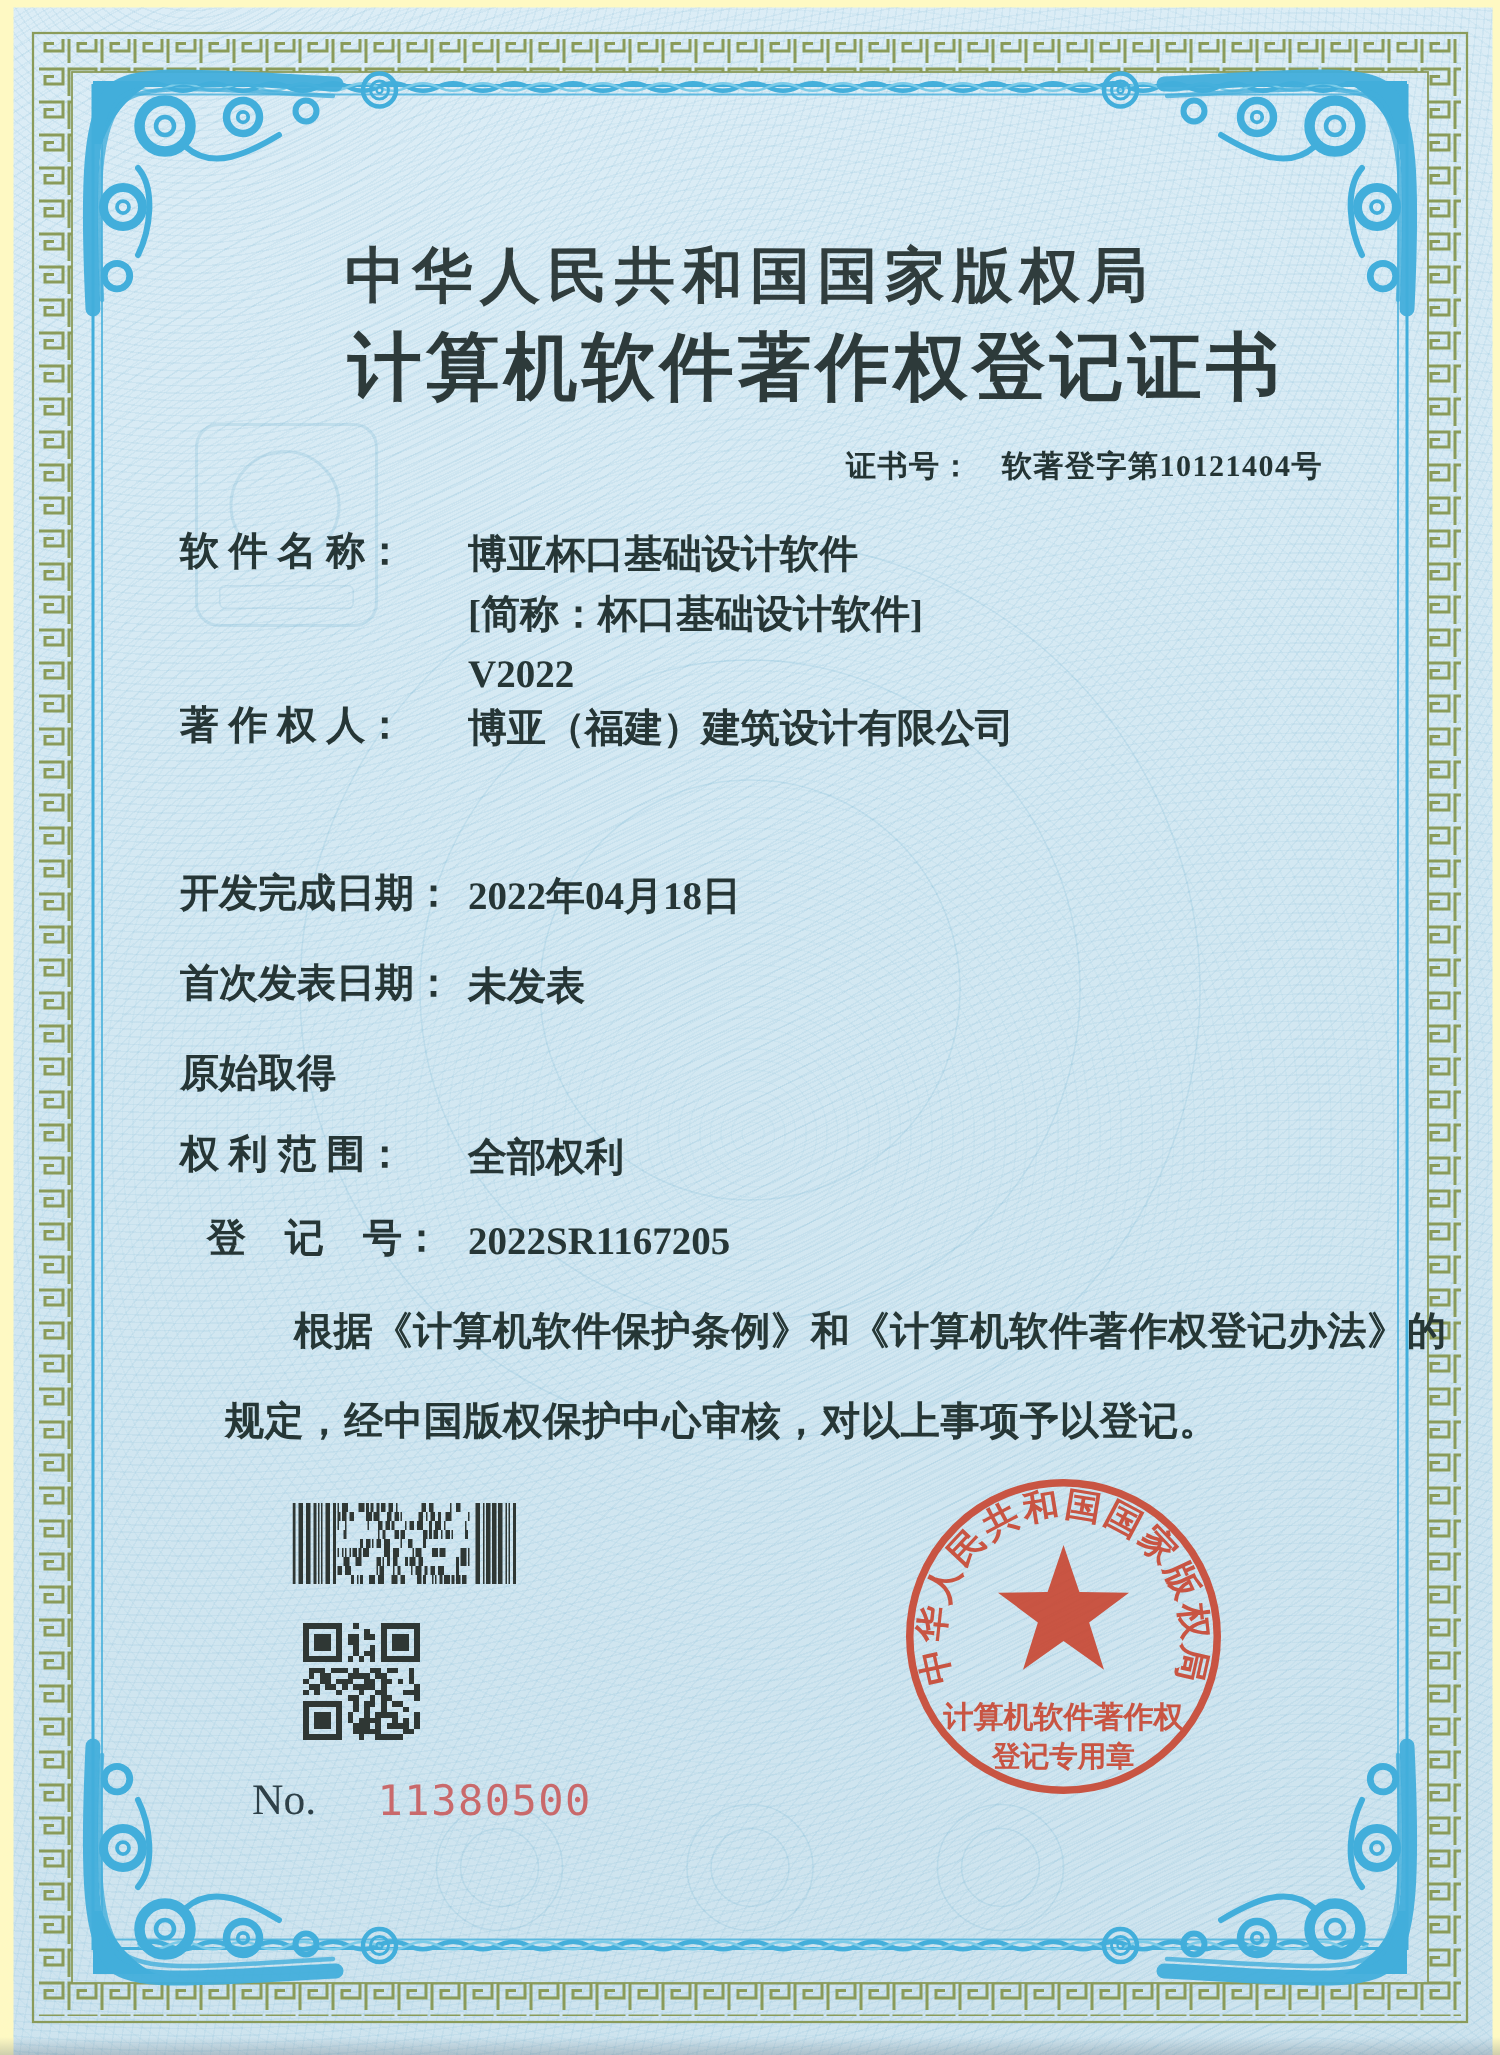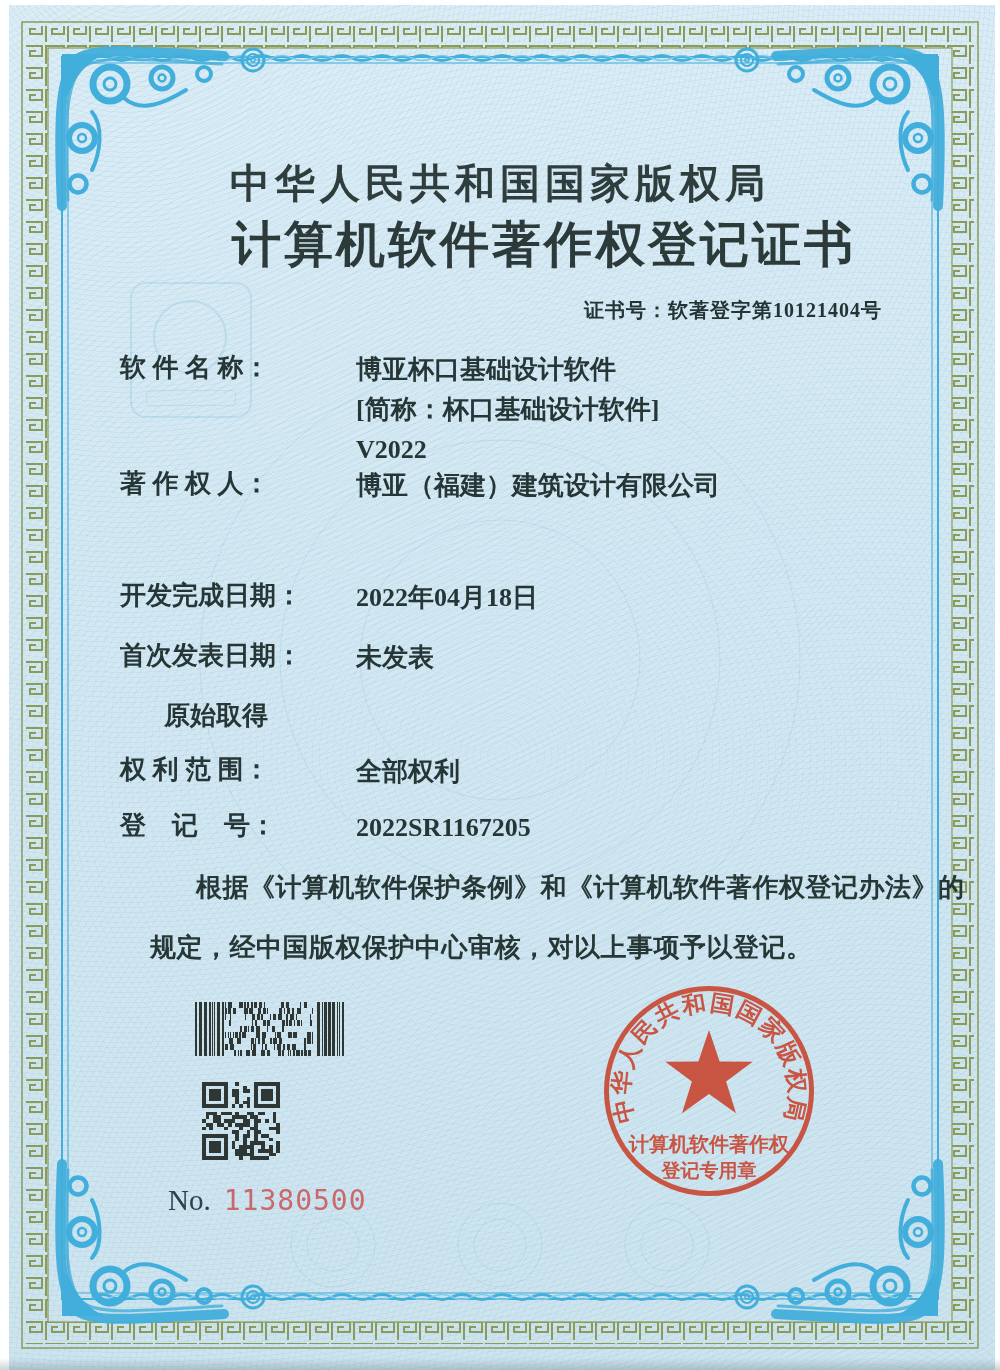--- a/index.html
+++ b/index.html
@@ -1,51 +1,51 @@
 <!DOCTYPE html>
 <html><head>
 <meta charset="utf-8">
 <style>
   html,body{margin:0;padding:0;background:#e8e8e8;}
-  .page{position:relative;width:1000px;height:1370px;background:#ffffff;overflow:hidden;
+  .page{position:relative;width:1000px;height:1370px;background:#fef9c3;overflow:hidden;
         font-family:"Liberation Serif","DejaVu Serif",serif;color:#273737;}
   .paper{position:absolute;left:9px;top:5px;right:5px;bottom:0;
     background:
       repeating-radial-gradient(circle at 12% -5%, rgba(118,178,208,.12) 0 1px, rgba(0,0,0,0) 1px 5px),
       repeating-radial-gradient(circle at 88% 108%, rgba(118,178,208,.11) 0 1px, rgba(0,0,0,0) 1px 6px),
       repeating-radial-gradient(circle at 50% 55%, rgba(130,190,215,.09) 0 1px, rgba(0,0,0,0) 1px 7px),
       linear-gradient(175deg,#dcedf6 0%,#d3e8f2 45%,#cde3ee 100%);}
   .bottom-edge{position:absolute;left:0;right:0;bottom:0;height:12px;
       background:linear-gradient(180deg,rgba(0,0,0,0),rgba(96,110,120,.30));}
   svg.border{position:absolute;left:0;top:0;width:1000px;height:1370px;z-index:1;}
   .content{position:absolute;left:0;top:0;width:1000px;height:1370px;z-index:2;}
 
   .title1{position:absolute;top:156px;left:0;width:100%;text-align:center;
       font-size:40px;font-weight:bold;letter-spacing:5px;color:#303d3d;}
   .title2{position:absolute;top:212px;left:0;width:100%;text-align:center;
       font-size:49px;font-weight:bold;letter-spacing:3px;color:#2d3a3a;margin-left:44px;}
   .certno{position:absolute;top:297px;right:118px;font-size:20px;font-weight:bold;
       color:#243434;letter-spacing:1px;white-space:nowrap;}
-  .certno .lbl{}
+  .certno .lbl{margin-right:20px;}
 
   .fields{position:absolute;left:120px;top:350px;width:820px;}
   .frow{position:absolute;left:0;display:flex;align-items:flex-start;
       font-size:26px;font-weight:bold;color:#263636;white-space:pre;}
   .flabel{flex:0 0 192px;}
-  .fvalue .vline{line-height:40px;margin-left:44px;}
+  .fvalue .vline{line-height:40px;}
 
   .st{position:absolute;left:118px;font-size:26px;font-weight:bold;color:#263736;
       letter-spacing:.5px;white-space:nowrap;margin-left:32px;}
   .st1{top:870px;text-indent:46px;}
   .st2{top:930px;}
 
   svg.barcode{position:absolute;left:195px;top:1002px;width:150px;height:54px;}
   svg.qr{position:absolute;left:202px;top:1082px;width:78px;height:78px;shape-rendering:crispEdges;}
 
-  .serial{position:absolute;left:168px;top:1184px;display:flex;align-items:flex-start;}
+  .serial{position:absolute;left:168px;top:1184px;display:flex;align-items:flex-start;gap:28px;}
   .serial .pfx{font-size:29px;color:#2e4048;}
   .serial .num{margin-left:13px;font-family:"DejaVu Sans Mono","Liberation Mono",monospace;
       font-size:28px;color:#c9696b;letter-spacing:1px;}
 
   svg.seal{position:absolute;left:597px;top:979px;width:224px;height:224px;
       opacity:.9;mix-blend-mode:multiply;}
   .date{position:absolute;left:602px;top:1194px;font-size:27px;font-weight:bold;
       color:#121617;letter-spacing:2px;white-space:nowrap;}
 
   .watermark{position:absolute;left:130px;top:282px;width:118px;height:132px;
@@ -153,21 +153,21 @@
     <span class="flabel">首次发表日期：</span>
     <span class="fvalue"><div class="vline">未发表</div></span>
   </div>
         <div class="frow" style="top: 346px;">
     <span class="fvalue"><div class="vline">原始取得</div></span>
   </div>
         <div class="frow" style="top: 402px;">
     <span class="flabel">权 利 范 围：</span>
     <span class="fvalue"><div class="vline">全部权利</div></span>
   </div>
-        <div class="frow" style="top: 458px;">
+        <div class="frow" style="top: 458px; text-align: center;">
     <span class="flabel">登　记　号：</span>
     <span class="fvalue"><div class="vline">2022SR1167205</div></span>
   </div>
       </div>
 
     <div class="st st1">根据《计算机软件保护条例》和《计算机软件著作权登记办法》的</div>
     <div class="st st2">规定，经中国版权保护中心审核，对以上事项予以登记。</div>
 
     <svg class="barcode" id="barcode" viewBox="0 0 150 54">
         <rect x="0" y="0" width="2" height="54" fill="#2f3734"></rect>

